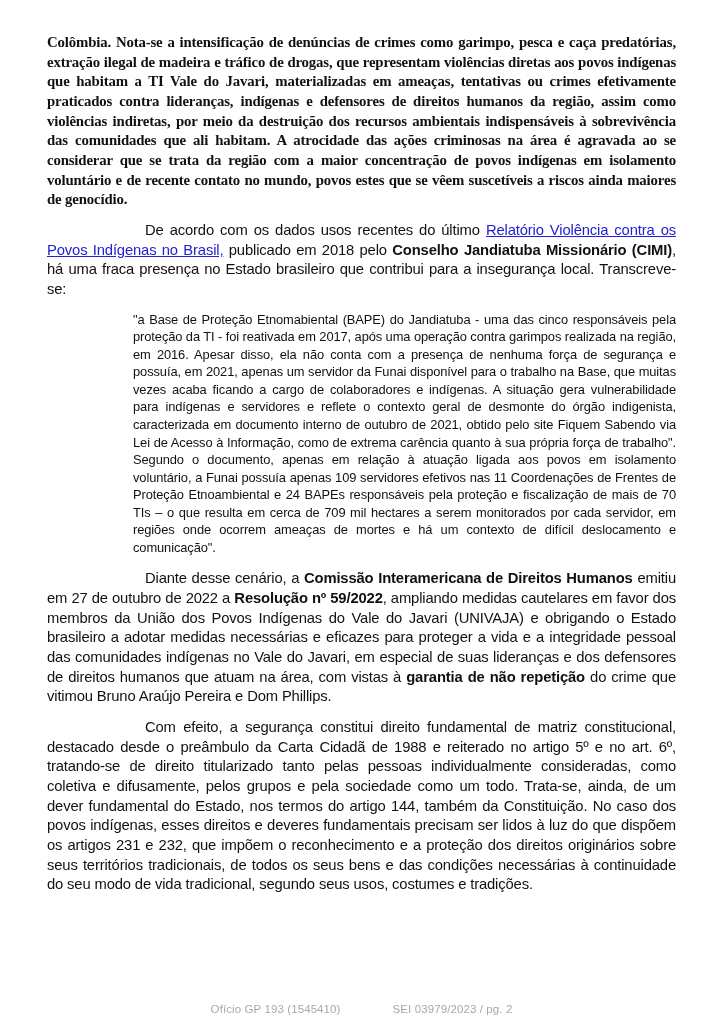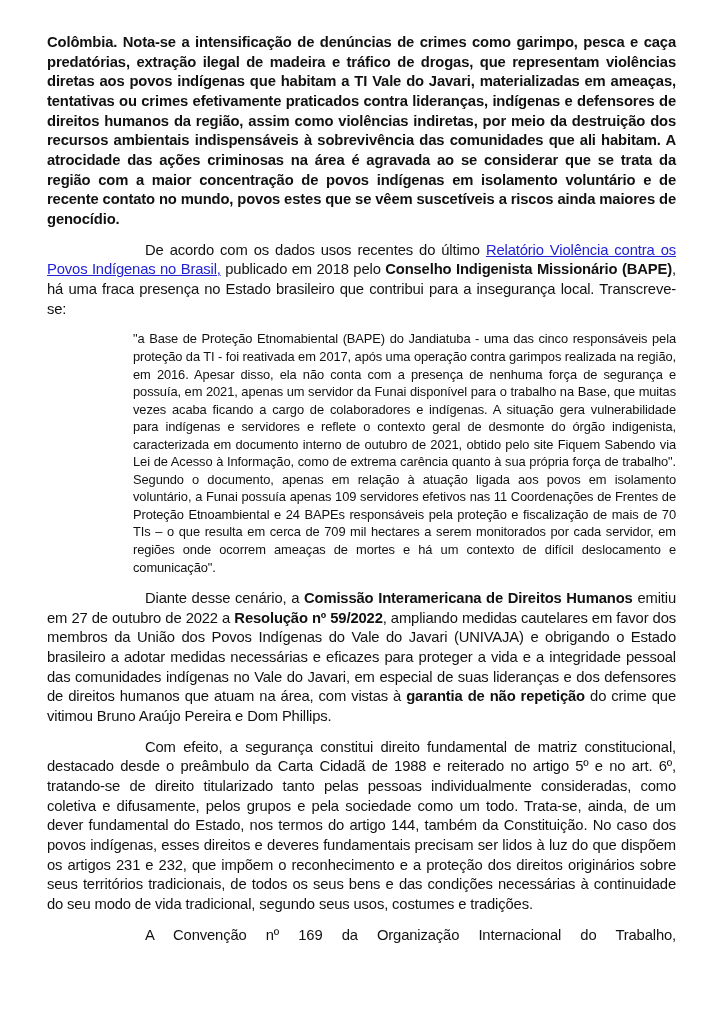--- a/index.html
+++ b/index.html
@@ -15,21 +15,21 @@
   .content {
     padding: 33px 47px 0 47px;
   }
   .para {
     margin: 0 0 11px 0;
     font-size: 14.8px;
     line-height: 1.33;
     text-align: justify;
     letter-spacing: -0.15px;
   }
-  .bold-para { font-weight: 700; }
+  .bold-para { font-weight: 700; font-family: Liberation Serif, serif; }
   .indent { text-indent: 98px; }
   .justify-last { text-align-last: justify; }
   .quote {
     margin: 3px 0 13px 86px;
     font-size: 12.9px;
     line-height: 1.36;
     text-align: justify;
     letter-spacing: -0.1px;
   }
   .run-bold { font-weight: 700; }
@@ -52,25 +52,28 @@
   }
 </style>
 </head>
 <body>
 
 <div class="page">
   <div class="content">
 
     <p class="para bold-para"><span class="run-bold">Colômbia. Nota-se a intensificação de denúncias de crimes como garimpo, pesca e caça predatórias, extração ilegal de madeira e tráfico de drogas, que representam violências diretas aos povos indígenas que habitam a TI Vale do Javari, materializadas em ameaças, tentativas ou crimes efetivamente praticados contra lideranças, indígenas e defensores de direitos humanos da região, assim como violências indiretas, por meio da destruição dos recursos ambientais indispensáveis à sobrevivência das comunidades que ali habitam. A atrocidade das ações criminosas na área é agravada ao se considerar que se trata da região com a maior concentração de povos indígenas em isolamento voluntário e de recente contato no mundo, povos estes que se vêem suscetíveis a riscos ainda maiores de genocídio.</span></p>
 
-    <p class="para indent"><span>De acordo com os dados usos recentes do último </span><a class="run-link" href="#">Relatório Violência contra os Povos Indígenas no Brasil,</a><span> publicado em 2018 pelo </span><span class="run-bold">Conselho Indigenista Missionário (BAPE)</span><span>, há uma fraca presença no Estado brasileiro que contribui para a insegurança local. Transcreve-se:</span></p>
+    <p class="para indent"><span>De acordo com os dados usos recentes do último </span><a class="run-link" href="#">Relatório Violência contra os Povos Indígenas no Brasil,</a><span> publicado em 2018 pelo </span><span class="run-bold">Conselho Jandiatuba Missionário (CIMI)</span><span>, há uma fraca presença no Estado brasileiro que contribui para a insegurança local. Transcreve-se:</span></p>
 
     <div class="quote"><span>"a Base de Proteção Etnomabiental (BAPE) do Jandiatuba - uma das cinco responsáveis pela proteção da TI - foi reativada em 2017, após uma operação contra garimpos realizada na região, em 2016. Apesar disso, ela não conta com a presença de nenhuma força de segurança e possuía, em 2021, apenas um servidor da Funai disponível para o trabalho na Base, que muitas vezes acaba ficando a cargo de colaboradores e indígenas. A situação gera vulnerabilidade para indígenas e servidores e reflete o contexto geral de desmonte do órgão indigenista, caracterizada em documento interno de outubro de 2021, obtido pelo site Fiquem Sabendo via Lei de Acesso à Informação, como de extrema carência quanto à sua própria força de trabalho". Segundo o documento, apenas em relação à atuação ligada aos povos em isolamento voluntário, a Funai possuía apenas 109 servidores efetivos nas 11 Coordenações de Frentes de Proteção Etnoambiental e 24 BAPEs responsáveis pela proteção e fiscalização de mais de 70 TIs – o que resulta em cerca de 709 mil hectares a serem monitorados por cada servidor, em regiões onde ocorrem ameaças de mortes e há um contexto de difícil deslocamento e comunicação".</span></div>
 
     <p class="para indent"><span>Diante desse cenário, a </span><span class="run-bold">Comissão Interamericana de Direitos Humanos</span><span> emitiu em 27 de outubro de 2022 a </span><span class="run-bold">Resolução nº 59/2022</span><span>, ampliando medidas cautelares em favor dos membros da União dos Povos Indígenas do Vale do Javari (UNIVAJA) e obrigando o Estado brasileiro a adotar medidas necessárias e eficazes para proteger a vida e a integridade pessoal das comunidades indígenas no Vale do Javari, em especial de suas lideranças e dos defensores de direitos humanos que atuam na área, com vistas à </span><span class="run-bold">garantia de não repetição</span><span> do crime que vitimou Bruno Araújo Pereira e Dom Phillips.</span></p>
 
     <p class="para indent"><span>Com efeito, a segurança constitui direito fundamental de matriz constitucional, destacado desde o preâmbulo da Carta Cidadã de 1988 e reiterado no artigo 5º e no art. 6º, tratando-se de direito titularizado tanto pelas pessoas individualmente consideradas, como coletiva e difusamente, pelos grupos e pela sociedade como um todo. Trata-se, ainda, de um dever fundamental do Estado, nos termos do artigo 144, também da Constituição. No caso dos povos indígenas, esses direitos e deveres fundamentais precisam ser lidos à luz do que dispõem os artigos 231 e 232, que impõem o reconhecimento e a proteção dos direitos originários sobre seus territórios tradicionais, de todos os seus bens e das condições necessárias à continuidade do seu modo de vida tradicional, segundo seus usos, costumes e tradições.</span></p>
 
-    <p class="para indent justify-last"><span>A Convenção nº 169 da Organização Internacional do Trabalho,</span></p>
 
   </div>
 
+  <div class="footer">
+    <span>Ofício GP 193 (1545410)</span>
+    <span>SEI 03979/2023 / pg. 2</span>
+  </div>
 </div>
 
 </body></html>

